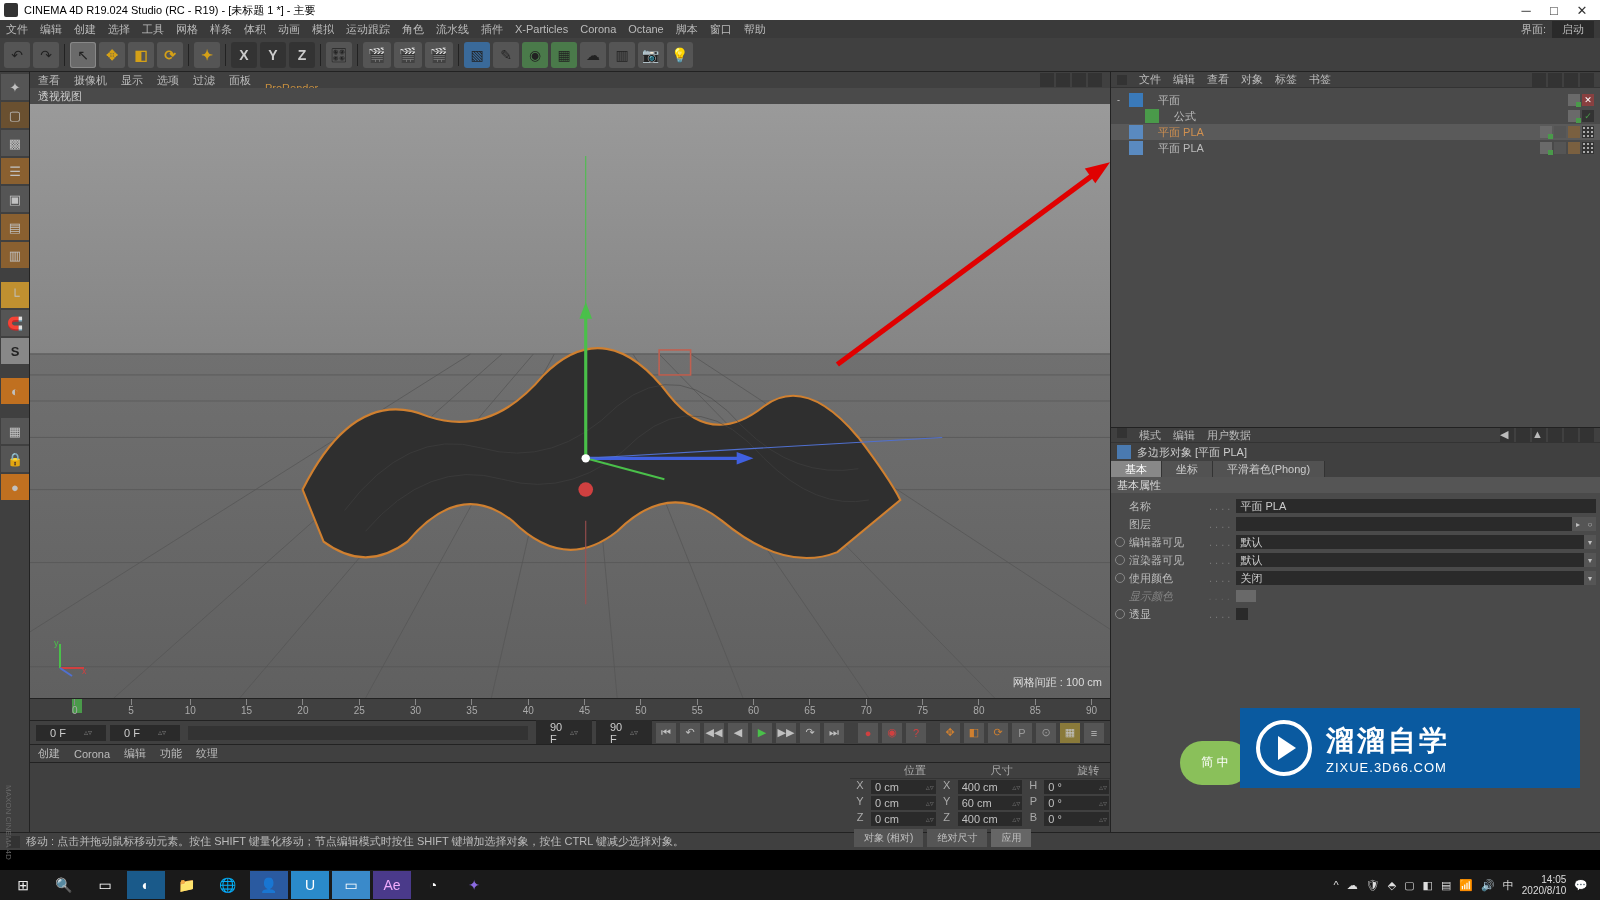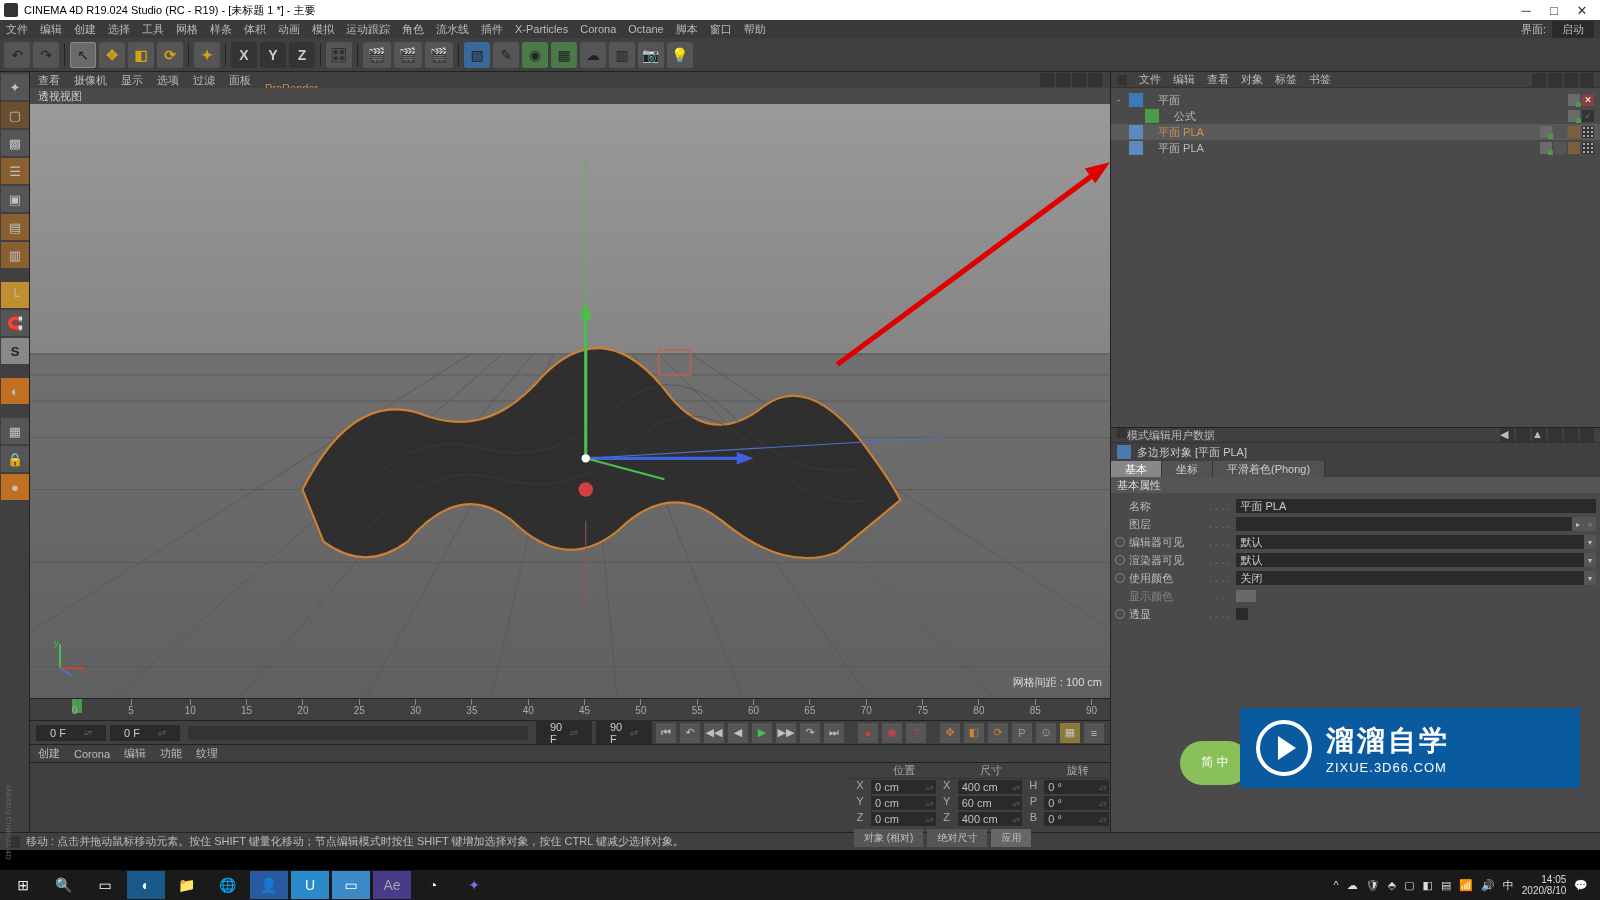--- a/index.html
+++ b/index.html
@@ -43,21 +43,21 @@
 .fld .spin { margin-left:auto; font-size:8px; color:#777; }
 .pbtn { width:20px; height:20px; background:#555; display:flex; align-items:center; justify-content:center; font-size:11px; }
 .pbtn.red { color:#d04040; }
 .pbtn.org { color:#d08030; }
 .pbtn.yel { background:#8a7a3a; }
 .bottomtabs { height:18px; background:#404040; display:flex; align-items:center; padding:0 8px; gap:14px; font-size:11px; color:#bbb; border-top:1px solid #222; }
 .coordbar { height:70px; background:#404040; border-top:1px solid #222; display:flex; }
 .coordbar .lab { width:820px; }
 .coordtable { width:260px; display:flex; flex-direction:column; font-size:11px; }
 .coordhead { display:flex; height:16px; border-bottom:1px solid #333; }
-.coordhead div { flex:1; color:#aaa; }
+.coordhead div { flex:1; text-align:center; color:#aaa; }
 .crow { display:flex; height:16px; }
 .crow .k { width:20px; text-align:center; color:#aaa; }
 .crow .v { flex:1; background:#2a2a2a; margin:1px; padding-left:4px; display:flex; align-items:center; }
 .crow .v .sp { margin-left:auto; font-size:8px; color:#666; padding-right:2px; }
 .coordbtns { display:flex; gap:4px; padding:2px 4px; }
 .coordbtns .b { background:#555; padding:2px 10px; font-size:10px; }
 .statusbar { height:18px; background:#404040; display:flex; align-items:center; padding:0 8px; font-size:11px; color:#bbb; border-top:1px solid #222; }
 .rightcol { width:530px; display:flex; flex-direction:column; background:#404040; border-left:1px solid #222; }
 .omtabs { height:16px; background:#404040; display:flex; align-items:center; padding:0 6px; gap:12px; font-size:11px; color:#bbb; border-bottom:1px solid #333; }
 .omtabs .rs { margin-left:auto; display:flex; gap:2px; }
@@ -70,21 +70,21 @@
 .omrow .txt { color:#bbb; flex:1;margin-left:13px; }
 .omrow .txt.selt { color:#d09050; }
 .omrow .tags { display:flex; gap:2px; margin-right:6px; }
 .tag { width:12px; height:12px; background:#555; }
 .tag.g { background:#6a6a6a; position:relative; }
 .tag.g::after { content:""; position:absolute; right:-1px; bottom:-1px; width:5px; height:5px; background:#4a9a4a; }
 .tag.chk { background:#333; display:flex; align-items:center; justify-content:center; color:#4a9a4a; font-size:9px; }
 .tag.x { background:#884040; color:#fff; font-size:9px; display:flex; align-items:center; justify-content:center; }
 .tag.d { background:#7a6040; }
 .tag.pat { background:#333; background-image:radial-gradient(#aaa 1px,transparent 1px); background-size:4px 4px; }
-.attrtabs { height:16px; background:#404040; display:flex; padding:0 6px; font-size:11px; color:#bbb; border-top:1px solid #222; border-bottom:1px solid #333; }
+.attrtabs { height:16px; background:#404040; display:flex; padding:0 6px; gap:12px; font-size:11px; color:#bbb; border-top:1px solid #222; border-bottom:1px solid #333; }
 .attrtabs .rs { margin-left:auto; display:flex; gap:2px; }
 .attrtabs .rs span { width:14px; height:14px; background:#333; display:inline-block; }
 .attrhead { height:18px; background:#404040; display:flex; align-items:center; padding:0 6px; gap:6px; font-size:11px; color:#ccc; }
 .attrhead .ico { width:14px; height:14px; background:#4a7ab0; }
 .asubtabs { height:16px; display:flex; }
 .asubtabs div { padding:1px 14px; background:#525252; font-size:11px; color:#ccc; border-right:1px solid #333; }
 .asubtabs div.active { background:#888; color:#fff; }
 .asection { height:16px; background:#555; padding:0 6px; display:flex; align-items:center; font-size:11px; color:#ddd; }
 .aprops { flex:1; background:#4a4a4a; padding:4px; }
 .aprow { display:flex; align-items:center; height:18px; font-size:11px; }
@@ -516,21 +516,21 @@
           <div class="val">默认</div>
           <div class="drop">▾</div>
         </div>
         <div class="aprow">
           <div class="dot"></div>
           <div class="lbl">使用颜色</div>
           <div class="dots">. . . .</div>
           <div class="val">关闭</div>
           <div class="drop">▾</div>
         </div>
-        <div class="aprow" style="opacity: 0.5;">
+        <div class="aprow" style="opacity: 0.5; font-style: italic;">
           <div style="width:14px"></div>
           <div class="lbl">显示颜色</div>
           <div class="dots">. . . .</div>
           <div style="width:20px;height:12px;background:#888"></div>
         </div>
         <div class="aprow">
           <div class="dot"></div>
           <div class="lbl">透显</div>
           <div class="dots">. . . .</div>
           <div style="width:12px;height:12px;background:#2a2a2a"></div>
@@ -561,21 +561,21 @@
 <div class="taskbar">
   <div class="tb win">⊞</div>
   <div class="tb">🔍</div>
   <div class="tb">▭</div>
   <div class="tb" style="background:#1a5a8a">◐</div>
   <div class="tb" style="color:#e0b020">📁</div>
   <div class="tb">🌐</div>
   <div class="tb" style="background:#2a5aa0">👤</div>
   <div class="tb" style="background:#2a8aca">U</div>
   <div class="tb" style="background:#3a8aca">▭</div>
-  <div class="tb" style="background:#4a3a8a;color:#a3a3a3">Ae</div>
+  <div class="tb" style="background:#4a3a8a;color:#f0abfc">Ae</div>
   <div class="tb">◔</div>
   <div class="tb" style="color:#8a6ae0">✦</div>
   <div class="tray">
     <span>^</span>
     <span>☁</span>
     <span>🛡</span>
     <span>⬘</span>
     <span>▢</span>
     <span>◧</span>
     <span>▤</span>

